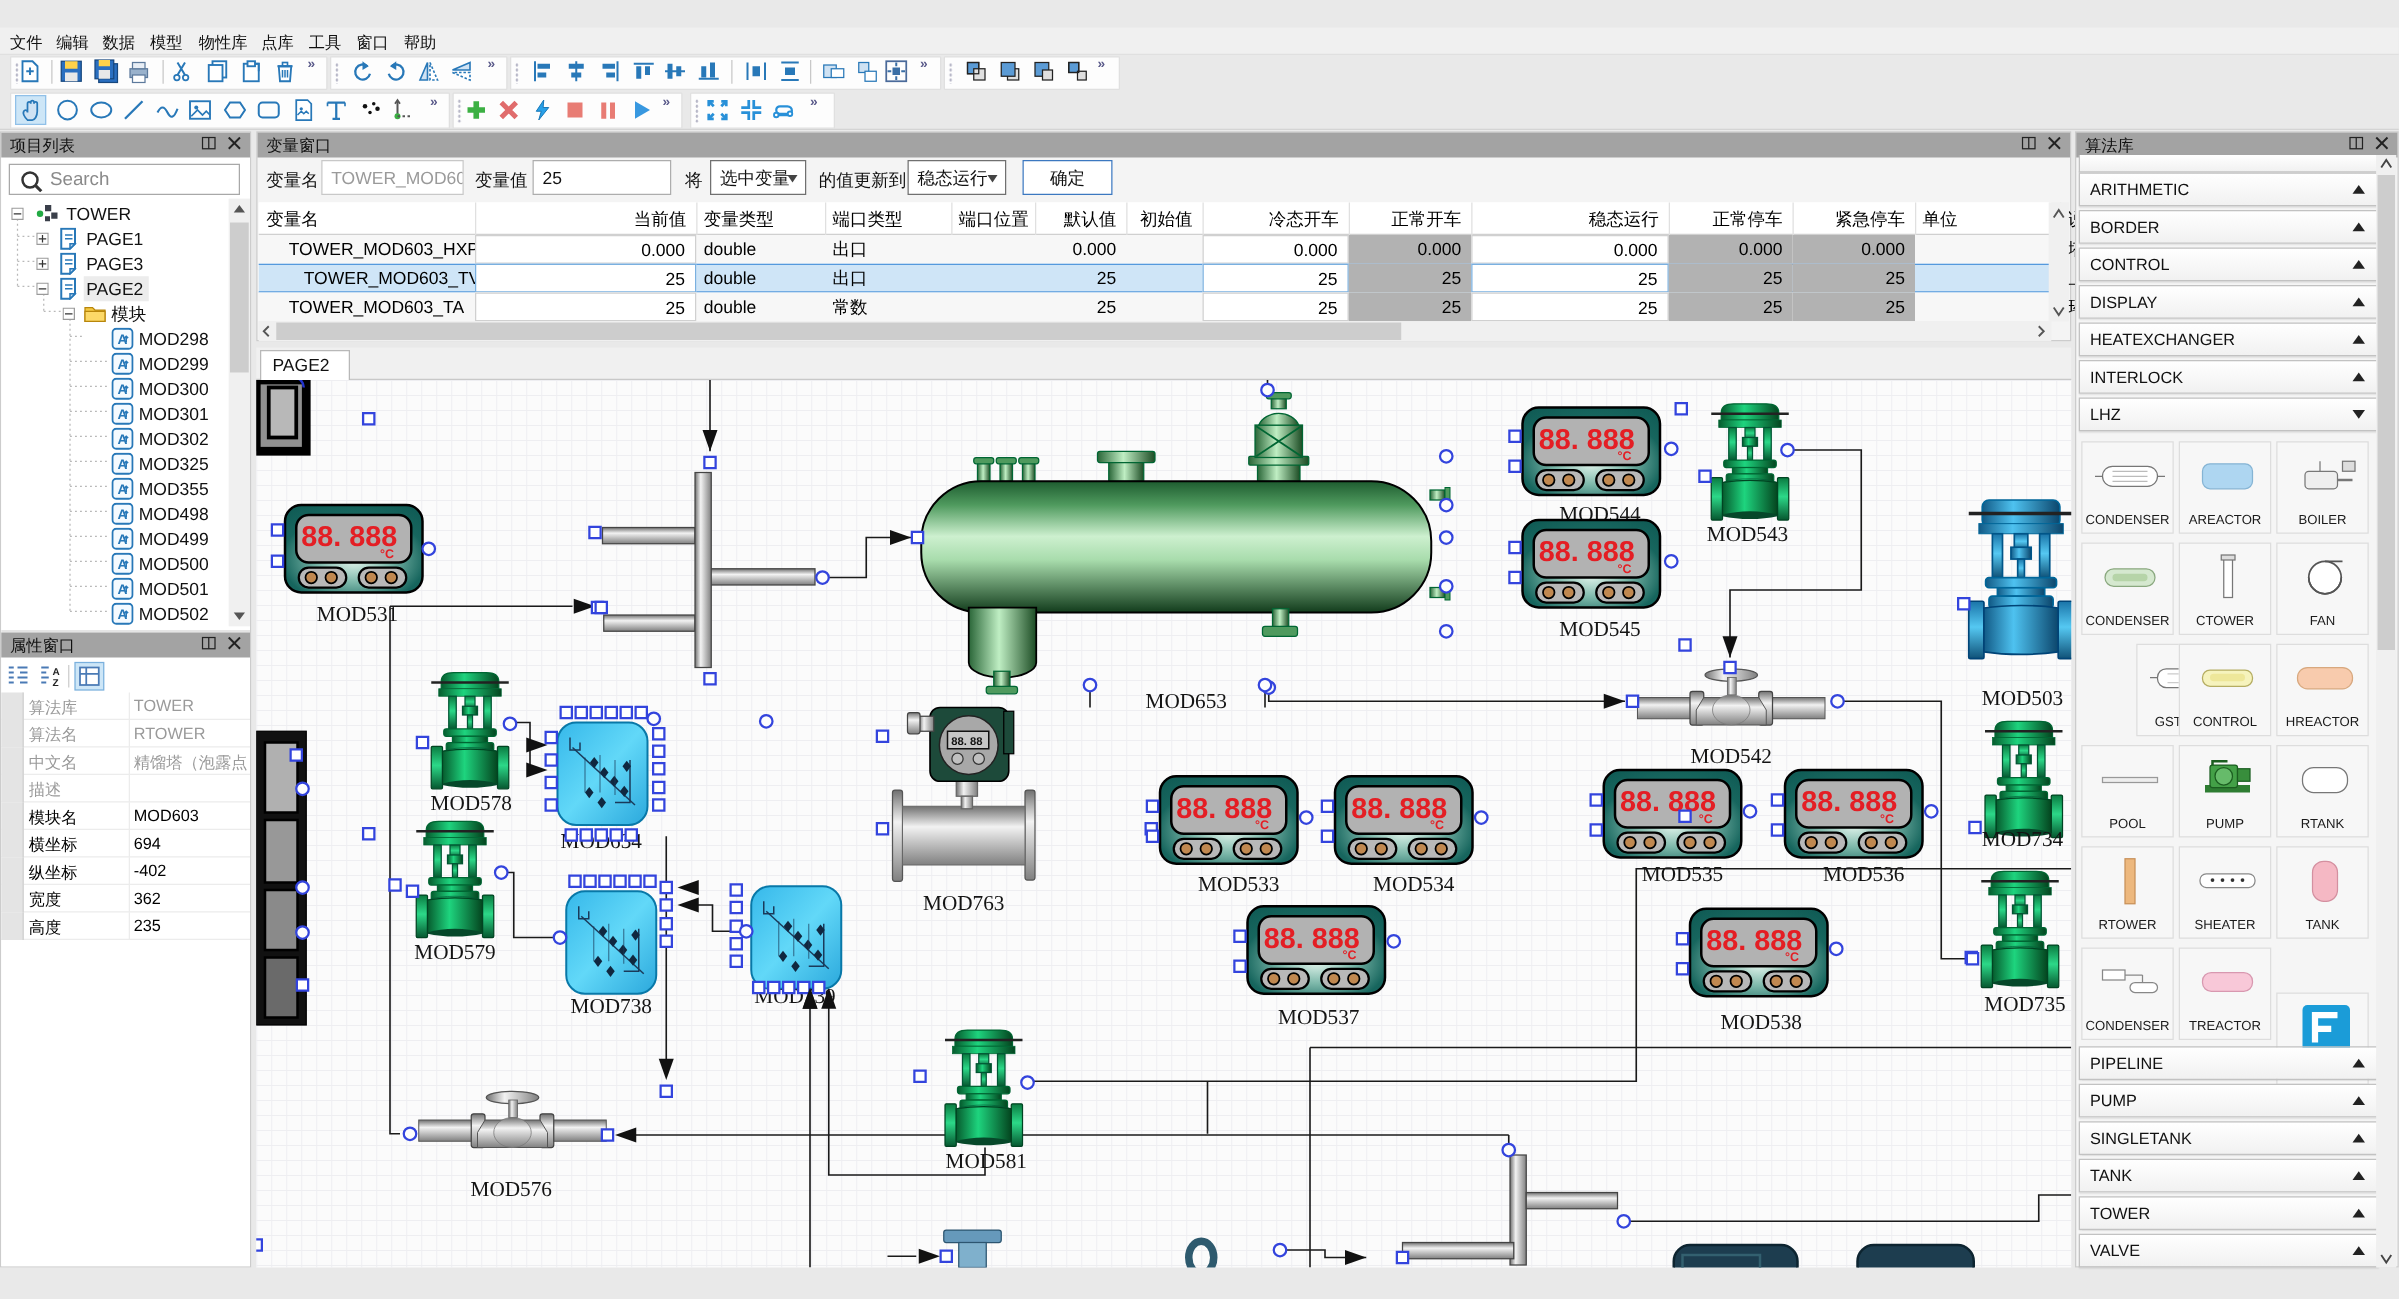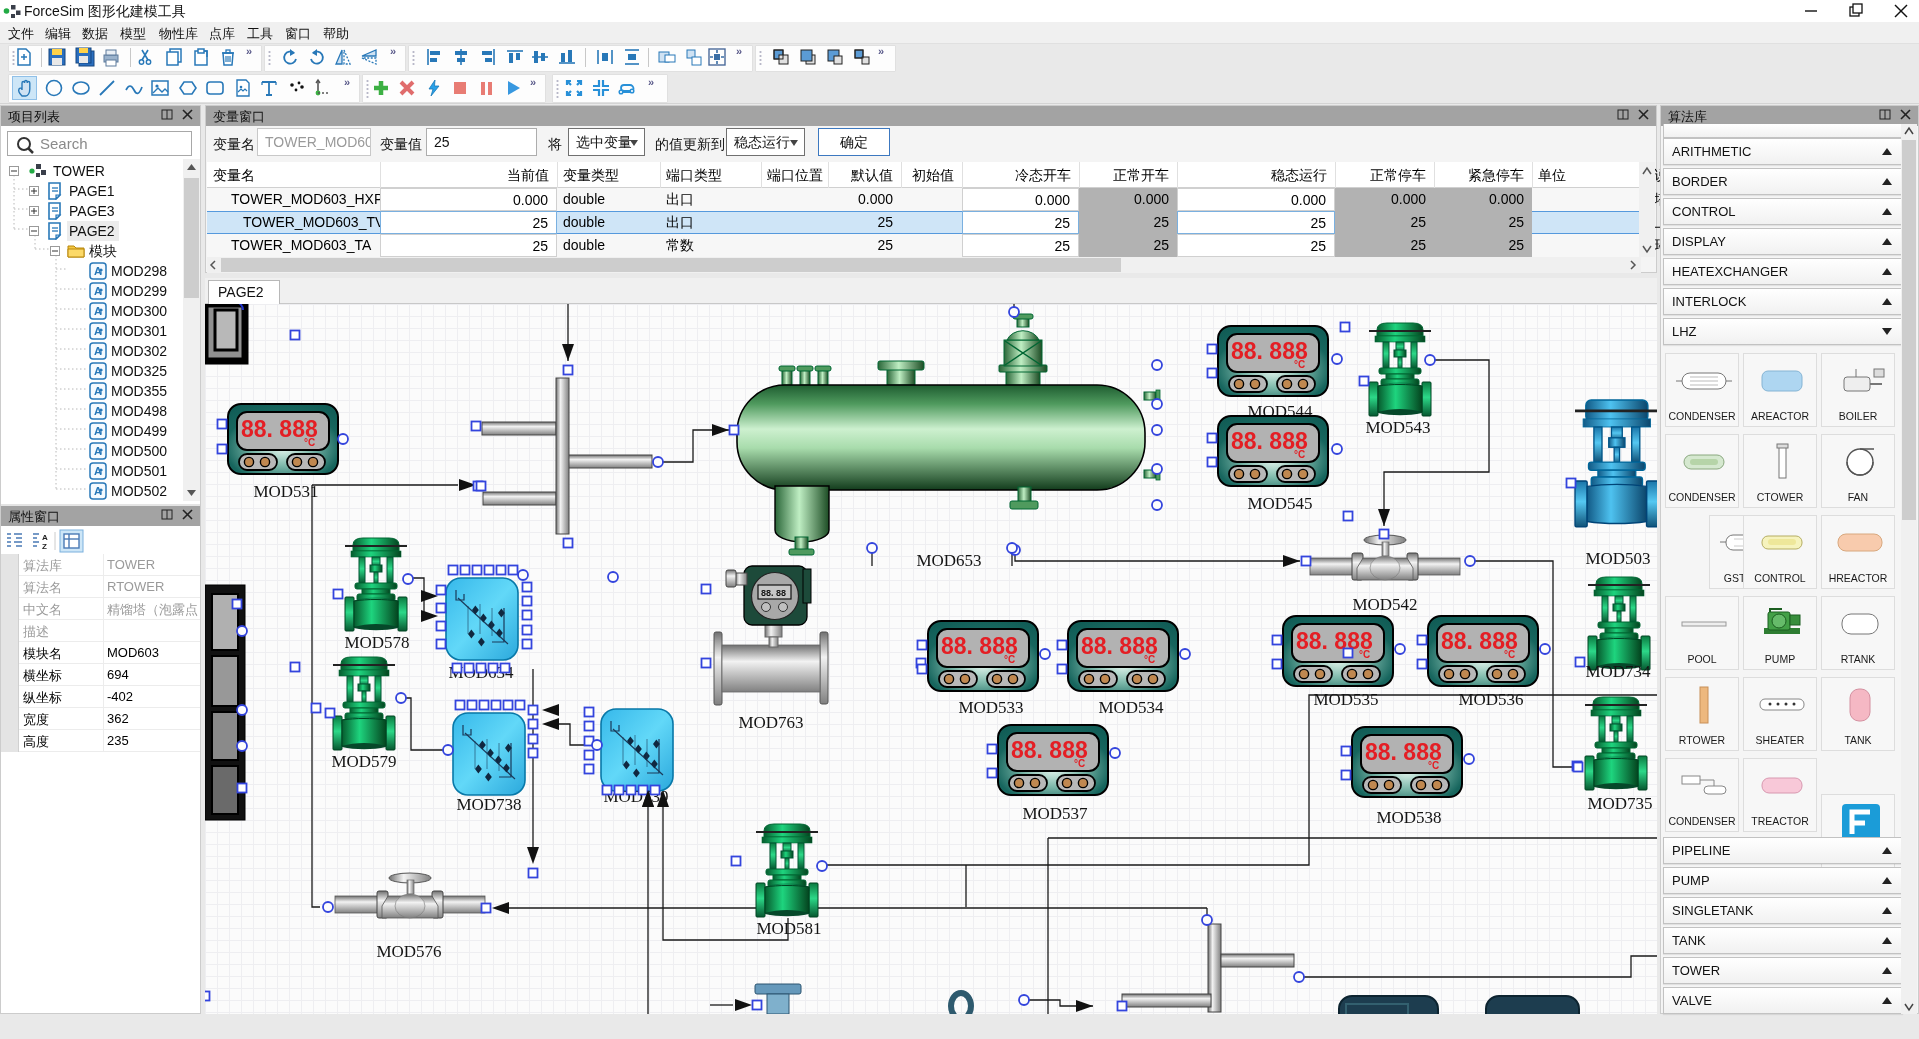--- a/index.html
+++ b/index.html
@@ -76,36 +76,20 @@
 #statusbar { position:absolute; left:0; top:1014px; width:1919px; height:25px; background:#f1f1f1; border-top:1px solid #d8d8d8; font-size:13px; color:#222;}
 #statusbar .sb { position:absolute; top:4px; }
 .sbsep { position:absolute; top:0; width:1px; height:25px; background:#cdcdcd; }
 
 .clabel { font-family:"Liberation Serif",serif; font-size:17px; fill:#141414; }
 </style>
 </head>
 <body>
 <div id="root">
 
-<div id="titlebar">
-  <svg class="abs" style="left:3px;top:4px" width="20" height="15">
-    <circle cx="3.5" cy="7" r="2.8" fill="#22aa44"></circle>
-    <rect x="8" y="1" width="4.5" height="4.5" fill="#3a3f4a"></rect>
-    <rect x="13" y="6.5" width="4.5" height="4.5" fill="#3a3f4a"></rect>
-    <rect x="8" y="10" width="4" height="4" fill="#3a3f4a"></rect>
-  </svg>
-  <div id="titletext">ForceSim 图形化建模工具</div>
-  <svg class="abs" style="left:1795px;top:0" width="124" height="22">
-    <line x1="10" y1="11" x2="22" y2="11" stroke="#111" stroke-width="1.4"></line>
-    <rect x="55" y="7" width="9" height="9" fill="none" stroke="#111" stroke-width="1.3"></rect>
-    <rect x="58" y="4" width="9" height="9" fill="#fff" stroke="#111" stroke-width="1.3"></rect>
-    <line x1="100" y1="5" x2="112" y2="17" stroke="#111" stroke-width="1.4"></line>
-    <line x1="112" y1="5" x2="100" y2="17" stroke="#111" stroke-width="1.4"></line>
-  </svg>
-</div>
 
 <div id="menubar">
   <div class="mi" style="left:8px">文件</div>
   <div class="mi" style="left:45px">编辑</div>
   <div class="mi" style="left:82px">数据</div>
   <div class="mi" style="left:120px">模型</div>
   <div class="mi" style="left:159px">物性库</div>
   <div class="mi" style="left:209px">点库</div>
   <div class="mi" style="left:247px">工具</div>
   <div class="mi" style="left:285px">窗口</div>

